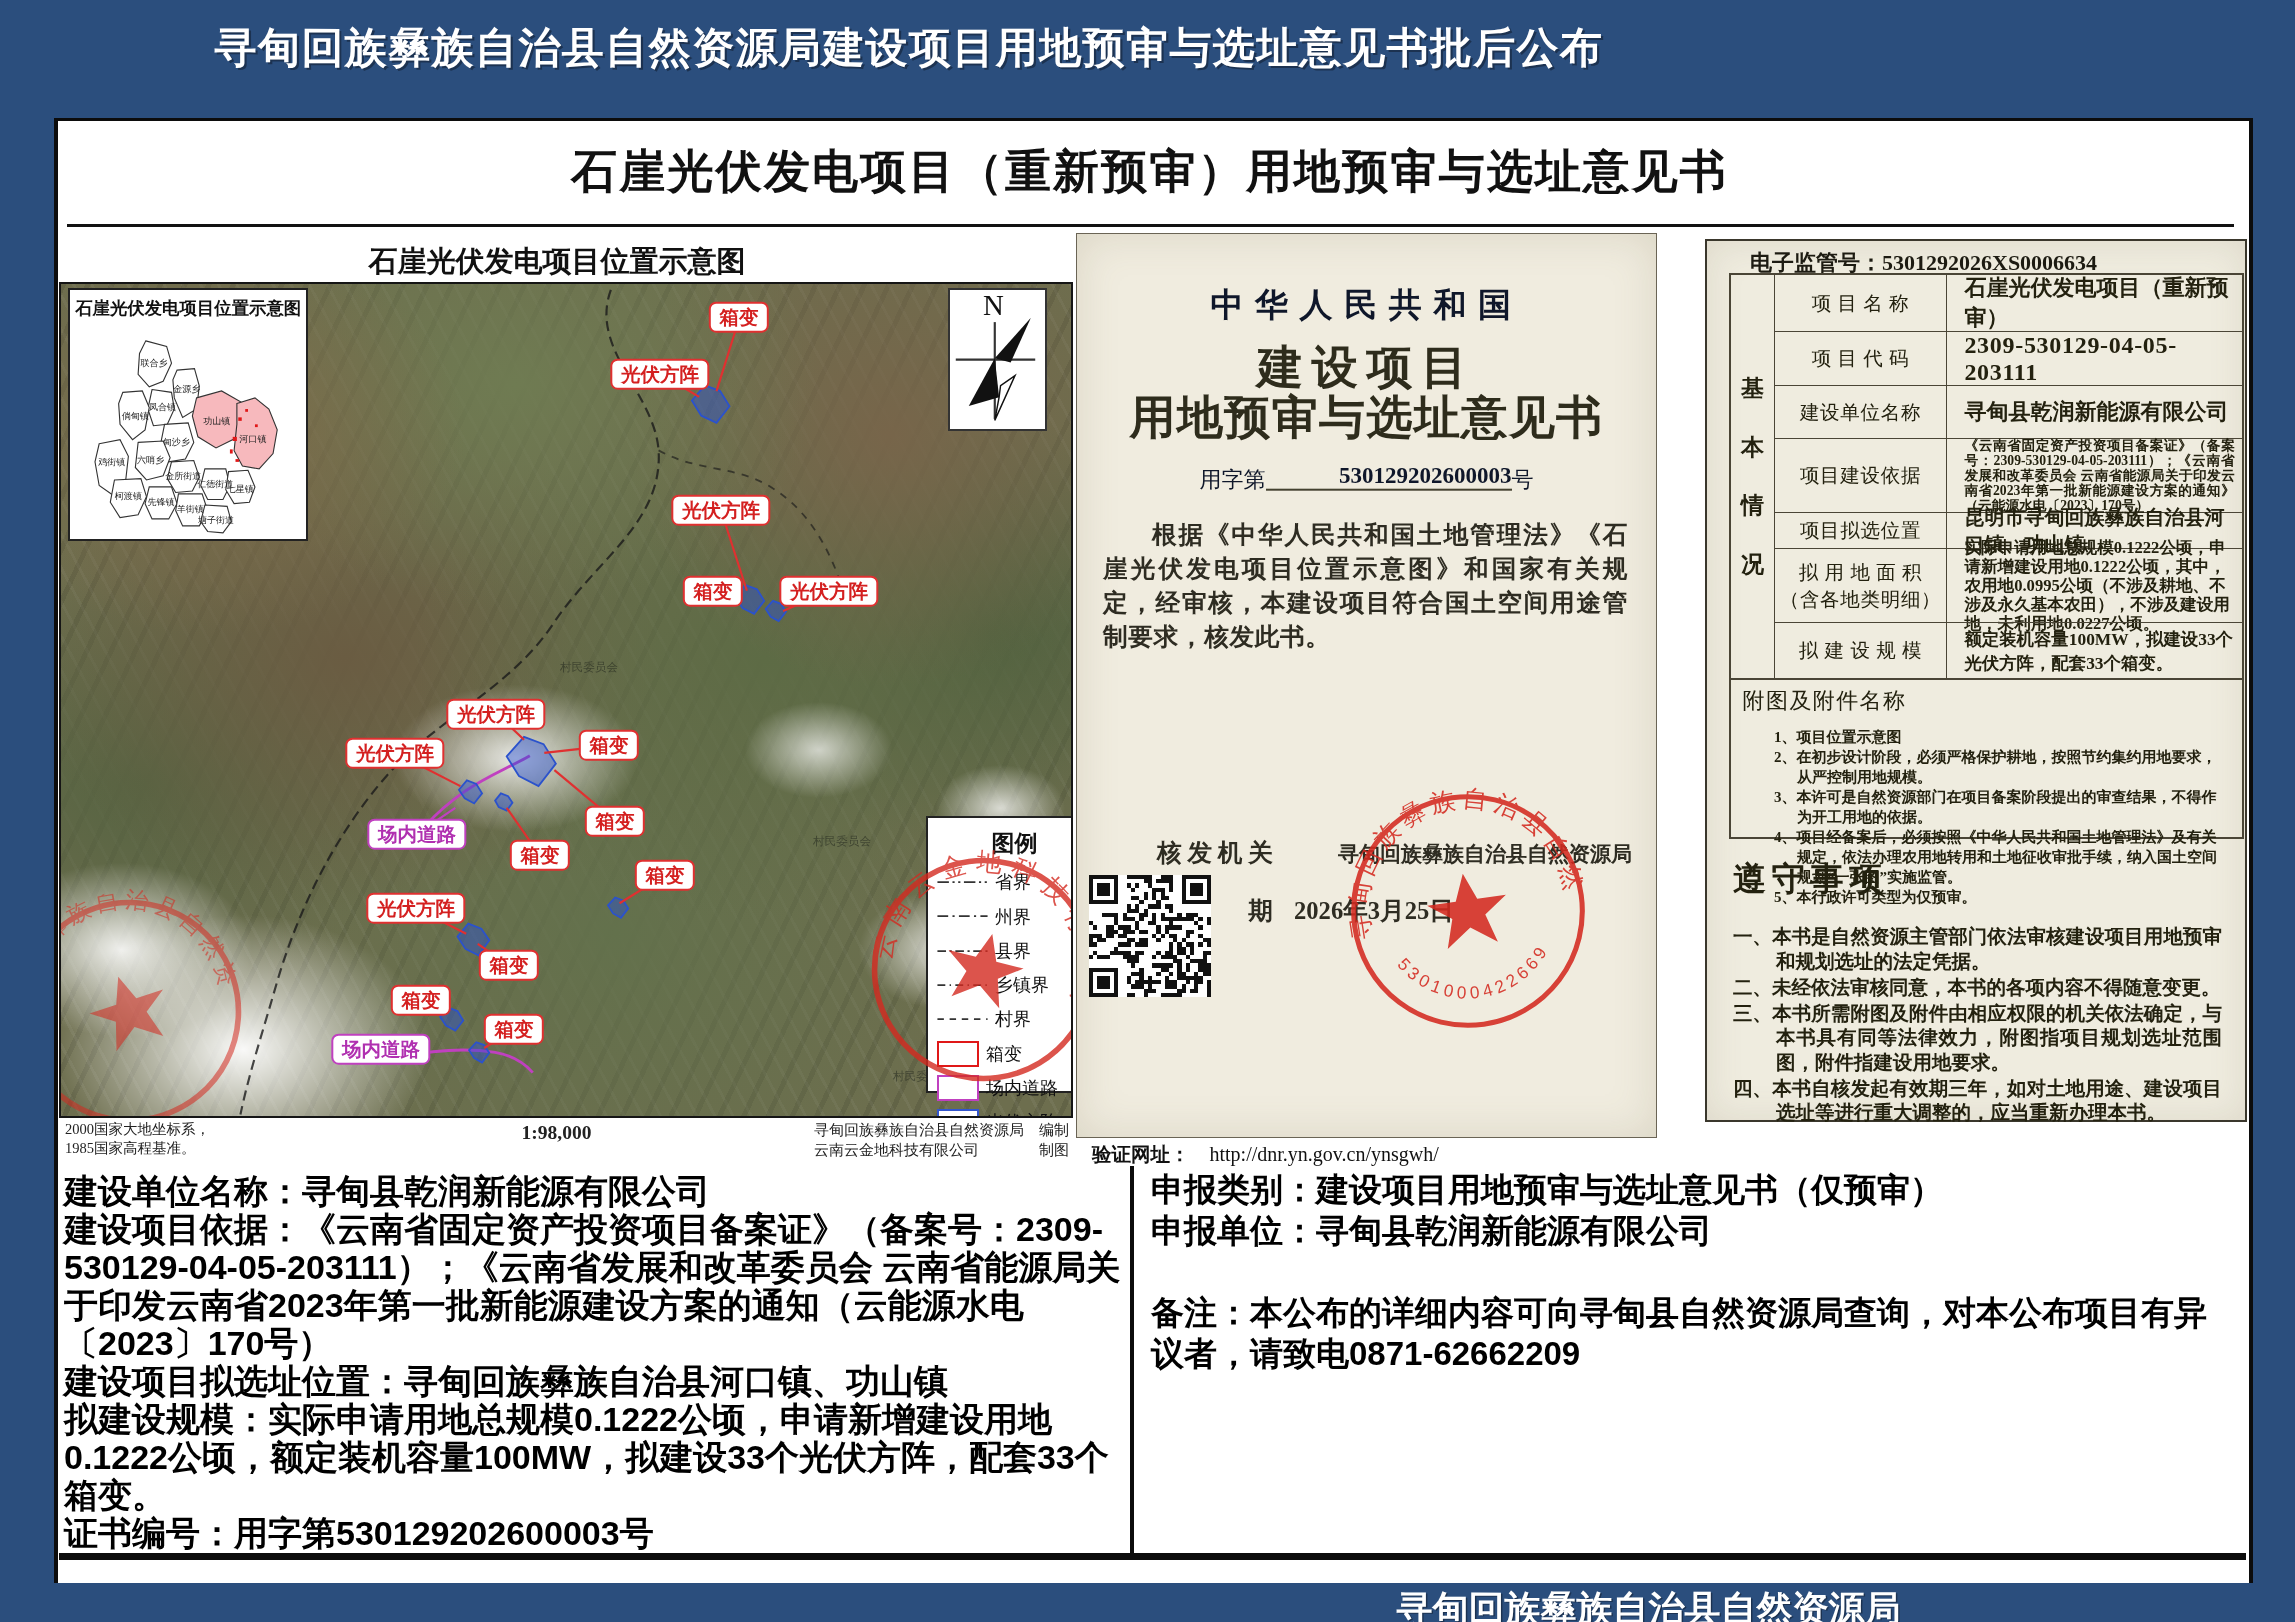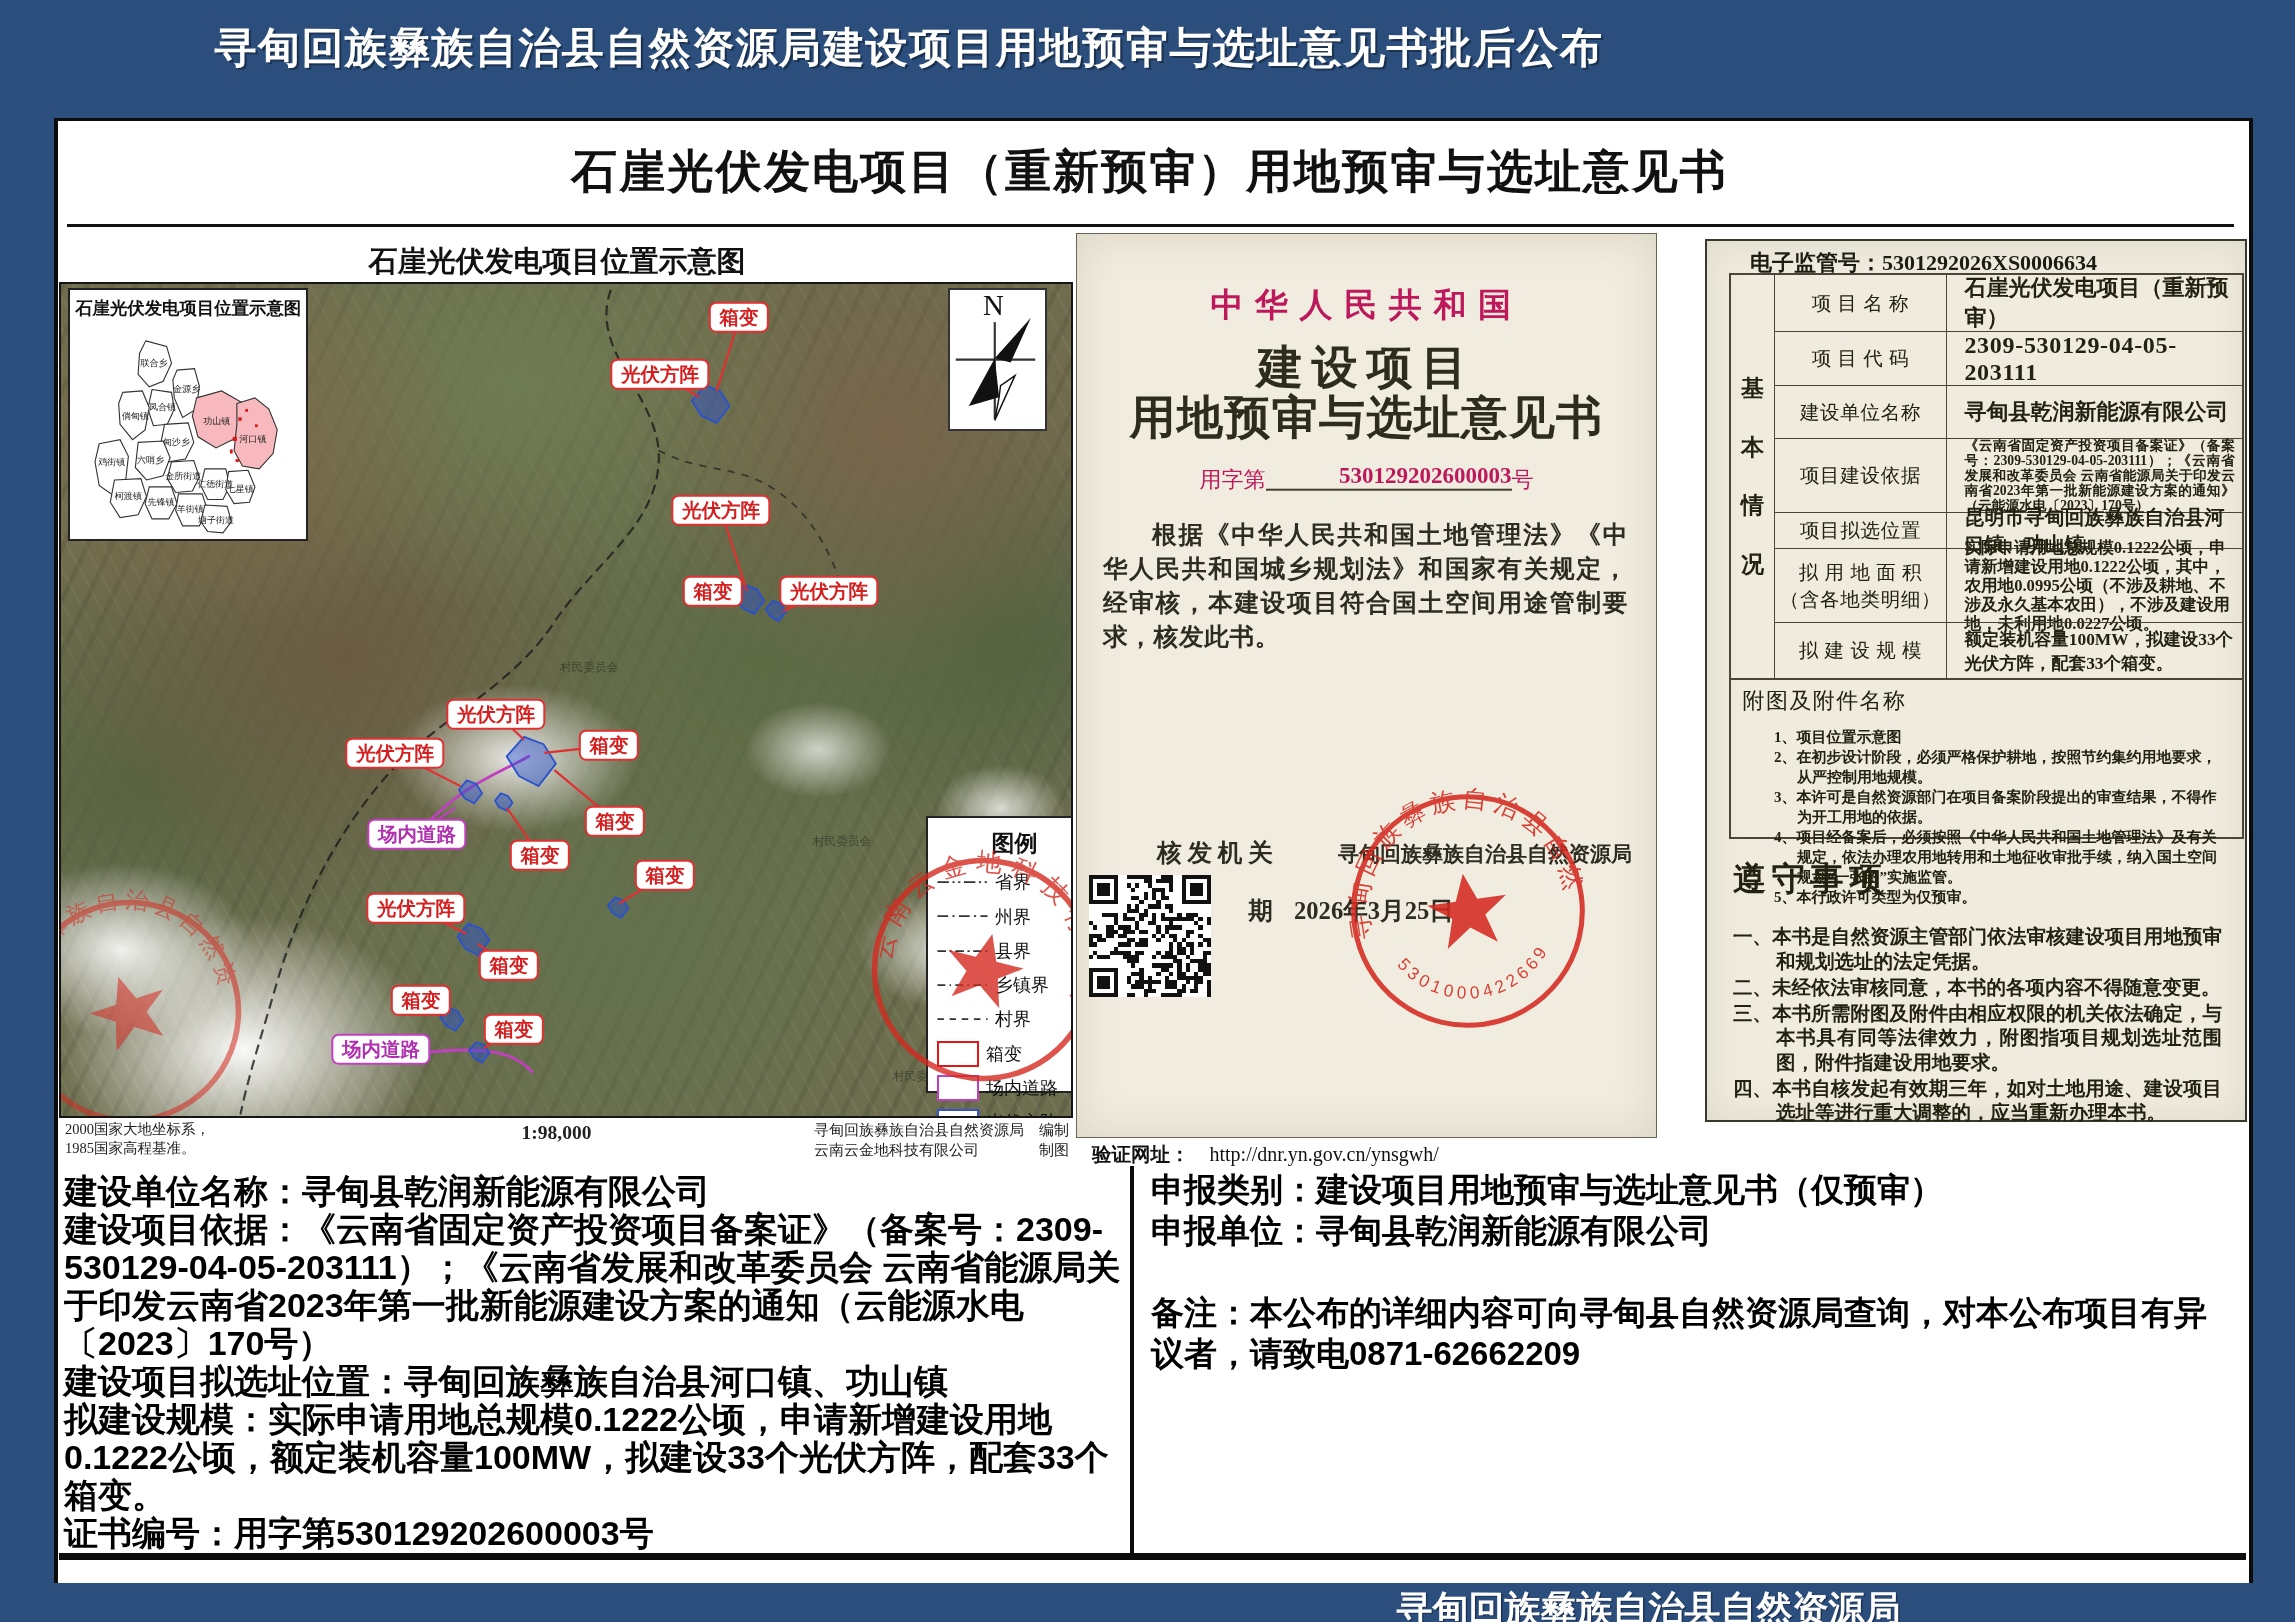--- a/index.html
+++ b/index.html
@@ -66,21 +66,21 @@
   .lg-box{display:inline-block;width:38px;height:22px;background:#fff;border:2.2px solid #000;
           flex:0 0 38px;}
   
   .stamp{position:absolute;z-index:7;}
   
   .mapnote{font-family:"Liberation Serif",serif;color:#222;}
   
   #cert{left:1076px;top:233px;width:579px;height:903px;background:#f0ecdf;
         border:1.4px solid #6a6455;box-shadow:inset 0 0 43px rgba(120,110,80,.18);}
   .cert-center{position:absolute;left:0;width:579px;text-align:center;
-               font-family:"Liberation Serif",serif;color:#be185d;}
+               font-family:"Liberation Serif",serif;color:#0f172a;}
   #cert-country{top:49px;font-size:33px;letter-spacing:11.6px;font-weight:600;}
   #cert-t1{top:103px;font-size:46px;font-weight:bold;letter-spacing:8.7px;color:#2e2c1c;}
   #cert-t2{top:153px;font-size:46px;font-weight:bold;letter-spacing:1.4px;color:#2e2c1c;}
   #cert-serial{top:231px;font-size:22px;}
   #serial-num{display:inline-block;width:246px;border-bottom:2.2px solid #44412f;
               font-size:23px;font-weight:bold;transform:translateY(-4.3px);text-align:right;}
   #cert-body{position:absolute;left:26px;top:284px;width:525px;text-align:justify;
              font-family:"Liberation Serif",serif;font-size:24.6px;line-height:34px;
              color:#2e2c22;font-weight:600;text-indent:49px;letter-spacing:0.7px;}
   .cert-row{position:absolute;left:80px;display:flex;align-items:baseline;
@@ -358,21 +358,21 @@
   <div>云南云金地科技有限公司　　　　制图</div>
 </div>
 
 <div class="abs" id="cert">
   <div class="cert-center" id="cert-country">中华人民共和国</div>
   <div class="cert-center" id="cert-t1">建设项目</div>
   <div class="cert-center" id="cert-t2">用地预审与选址意见书</div>
   <div class="cert-center" id="cert-serial">
     <span>用字第</span><span id="serial-num">530129202600003</span><span>号</span>
   </div>
-  <div id="cert-body">根据《中华人民共和国土地管理法》《中华人民共和国城乡规划法》和国家有关规定，经审核，本建设项目符合国土空间用途管制要求，核发此书。</div>
+  <div id="cert-body">根据《中华人民共和国土地管理法》《石崖光伏发电项目位置示意图》和国家有关规定，经审核，本建设项目符合国土空间用途管制要求，核发此书。</div>
 
   <div class="cert-row" id="issuer-row">
     <span class="rl">核发机关</span>
     <span id="issuer-val">寻甸回族彝族自治县自然资源局</span>
   </div>
   <div class="cert-row" id="date-row">
     <span class="rl">日　　期</span>
     <span id="date-val">2026年3月25日</span>
   </div>
 

